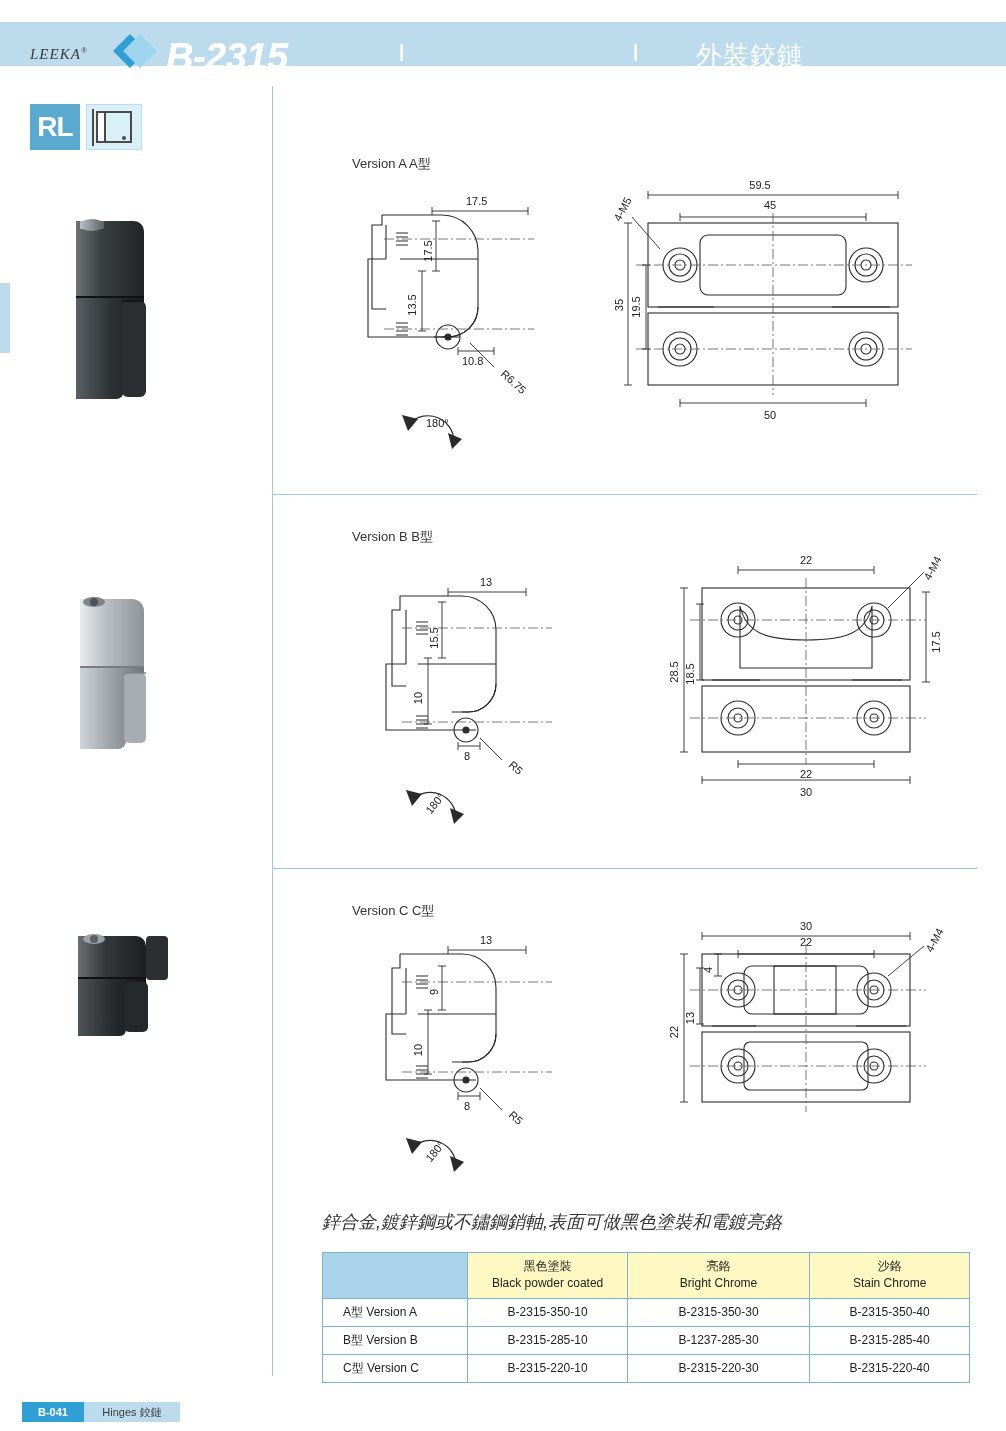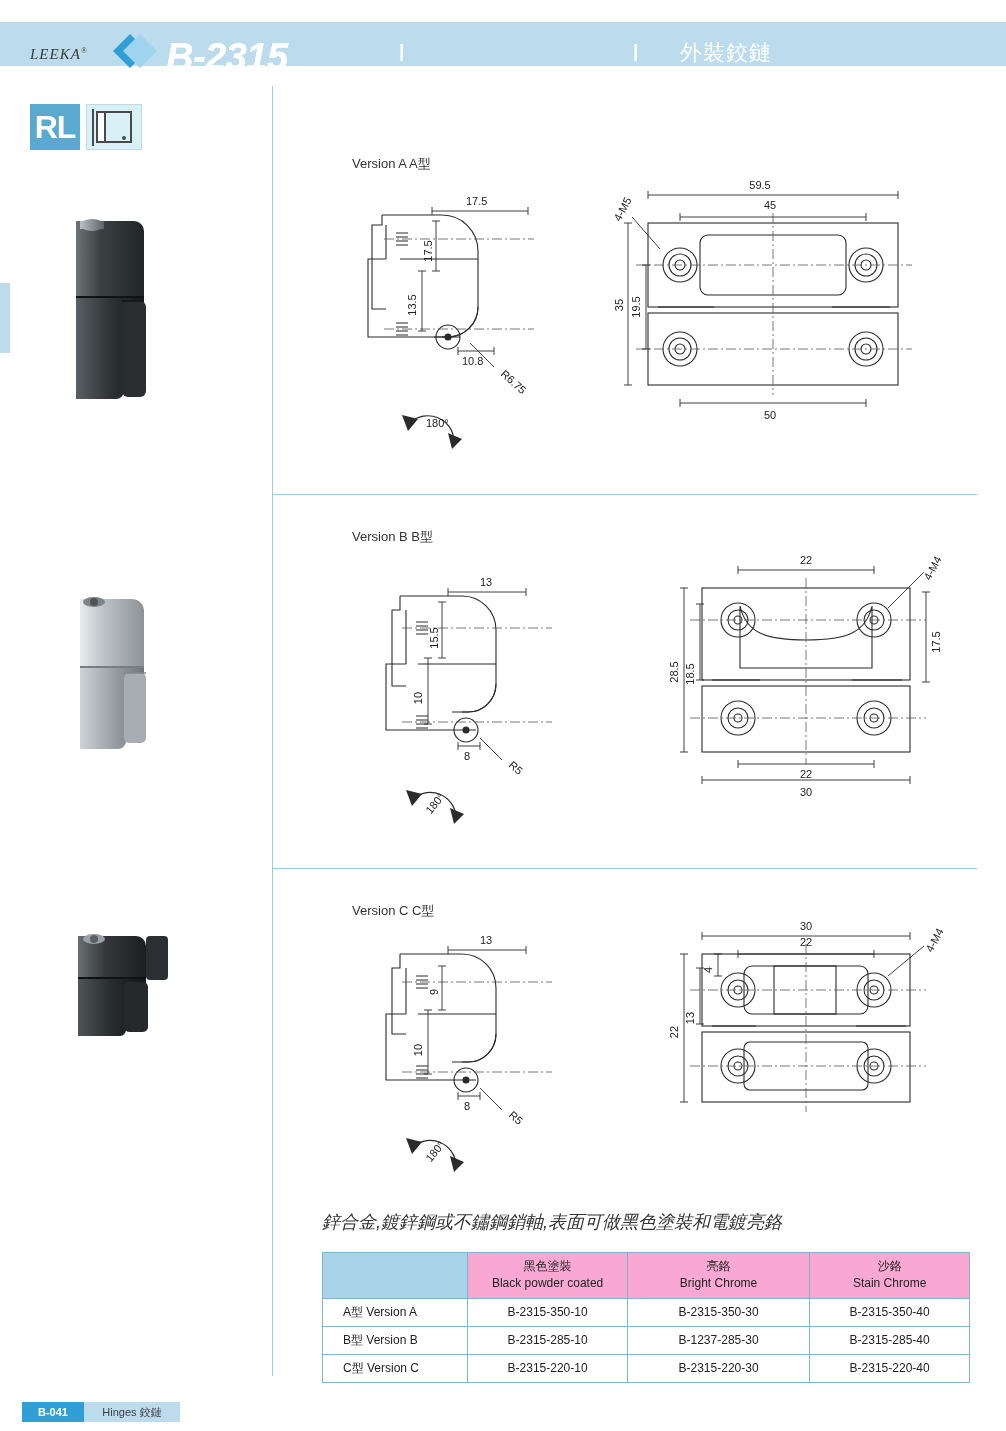--- a/index.html
+++ b/index.html
@@ -49,27 +49,27 @@
   }
   .hdr-sep.s1 { left:399px; }
   .hdr-sep.s2 { left:633px; }
   .hdr-en {
     position:absolute; left:440px; top:38px;
     font-weight:bold; font-style:italic; font-size:23px; color:#ffffff;
     letter-spacing:0.5px;
     margin-top:31px;
   }
   .hdr-cn {
-    position:absolute; left:680px; top:38px;
-    font-size:22px; color:#ffffff; letter-spacing:1px;
+    position:absolute; left:696px; top:38px;
+    font-size:26px; color:#ffffff; letter-spacing:1px;
   }
   .rl-badge {
     position:absolute; left:30px; top:104px; width:50px; height:46px;
     background:#5aa9cf; color:#ffffff;
-    font-weight:bold; font-size:32px;
+    font-weight:bold; font-size:28px;
     display:flex; align-items:center; justify-content:center;
     letter-spacing:-1px;
   }
   .rl-icon {
     position:absolute; left:86px; top:104px; width:56px; height:46px;
     background:#d9f0f7; border:1px solid #bcdcee;
   }
   .rl-icon svg { display:block; }
 
   .tab-mark {
@@ -125,21 +125,21 @@
     border-collapse:collapse;
     font-size:12px;
   }
   .ptable th, .ptable td {
     border:1px solid #7fb4d0;
     text-align:center;
     padding:5px 4px;
     color:#222222;
   }
   .ptable thead th {
-    background:#f9a8d4;
+    background:#fef9c3;
     font-weight:normal;
     line-height:1.45;
     height:40px;
   }
   .ptable thead th.blank { background:#a9d3e8; }
   .ptable tbody td.rowhead {
     text-align:left; padding-left:20px; font-weight:normal; background:#ffffff;
   }
   .ptable tbody td { font-weight:normal; height:27px; }
   .footer-left {

